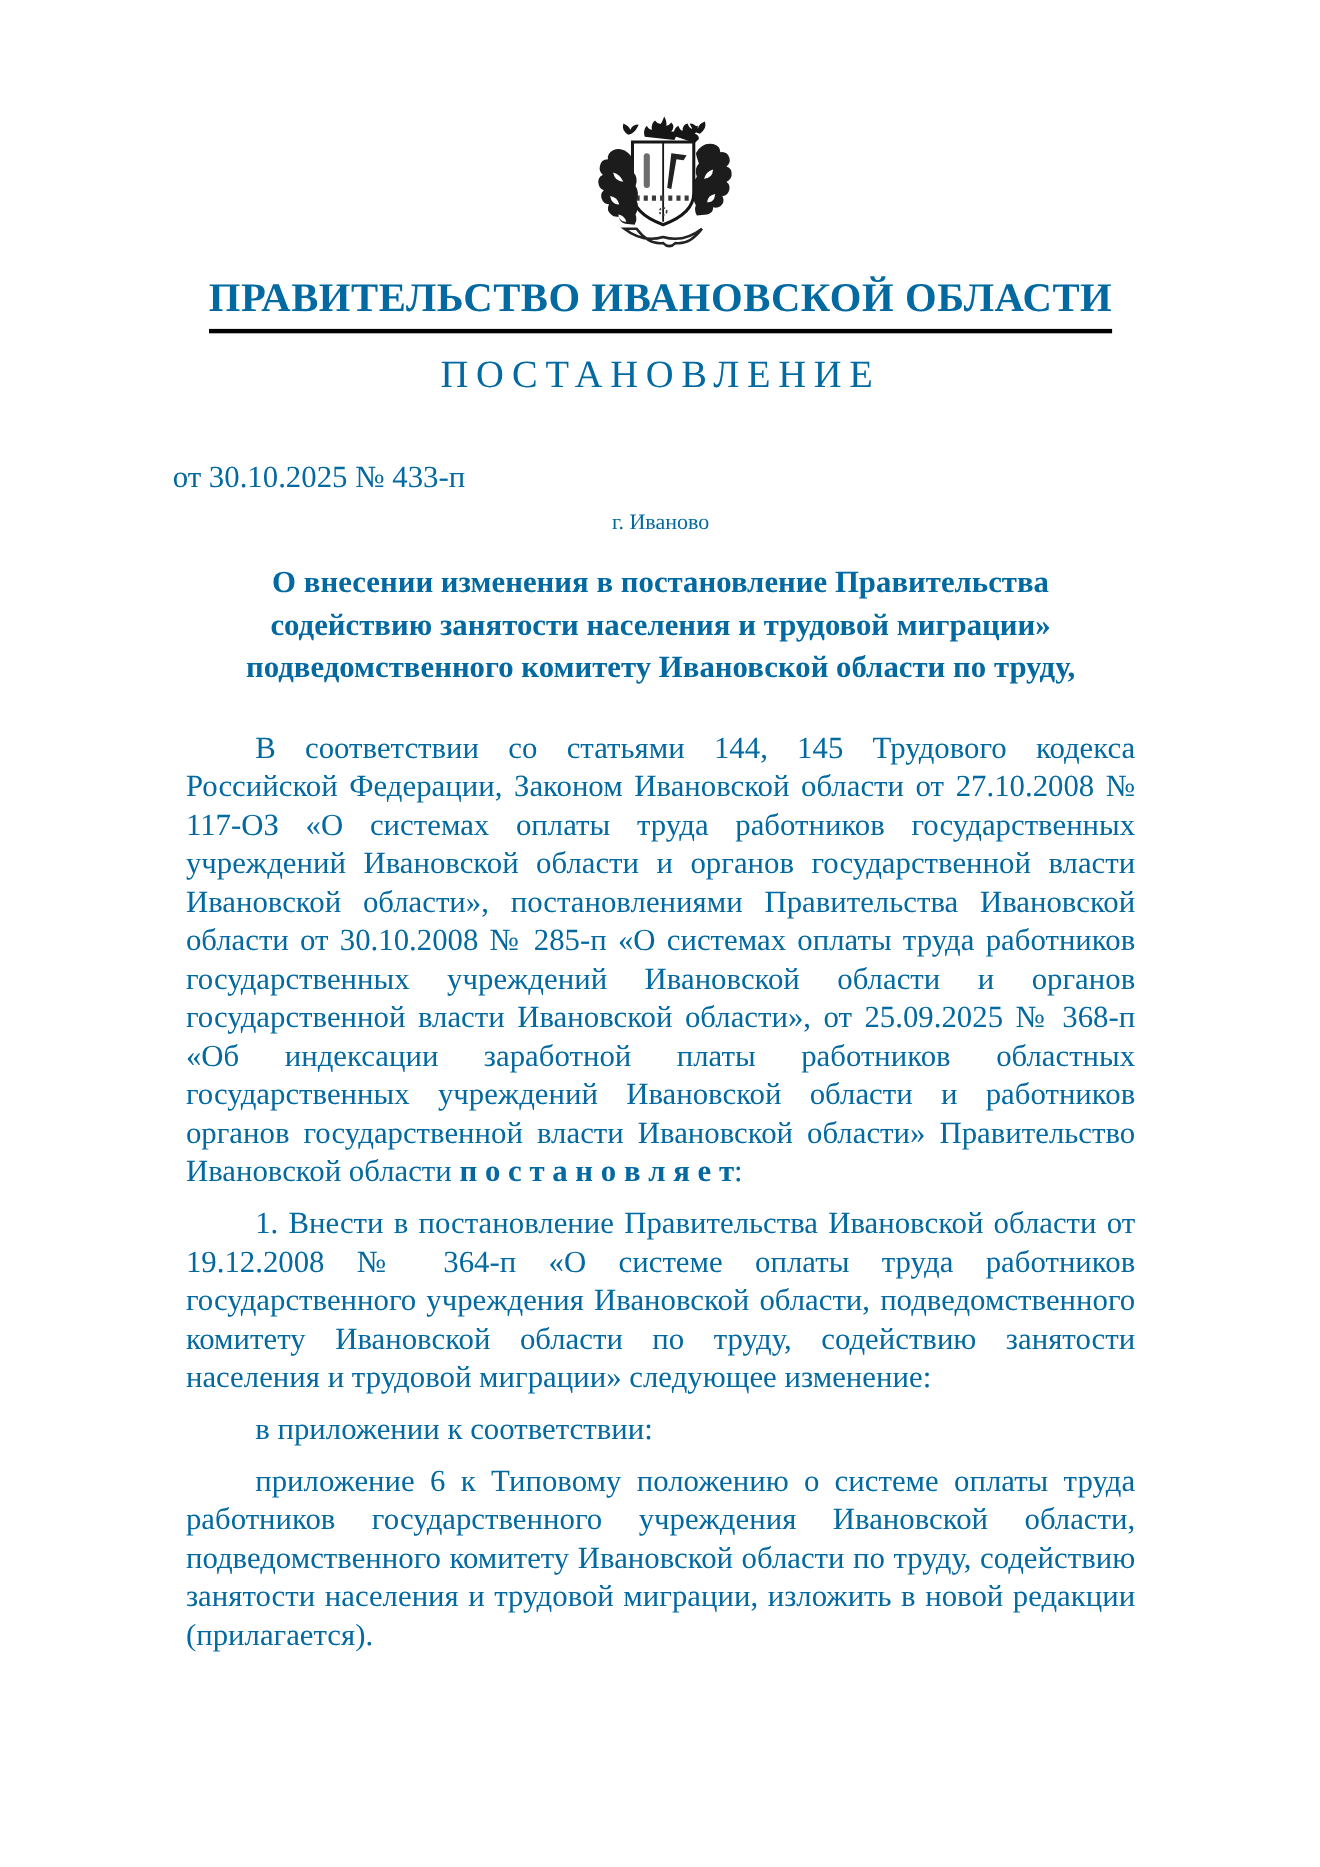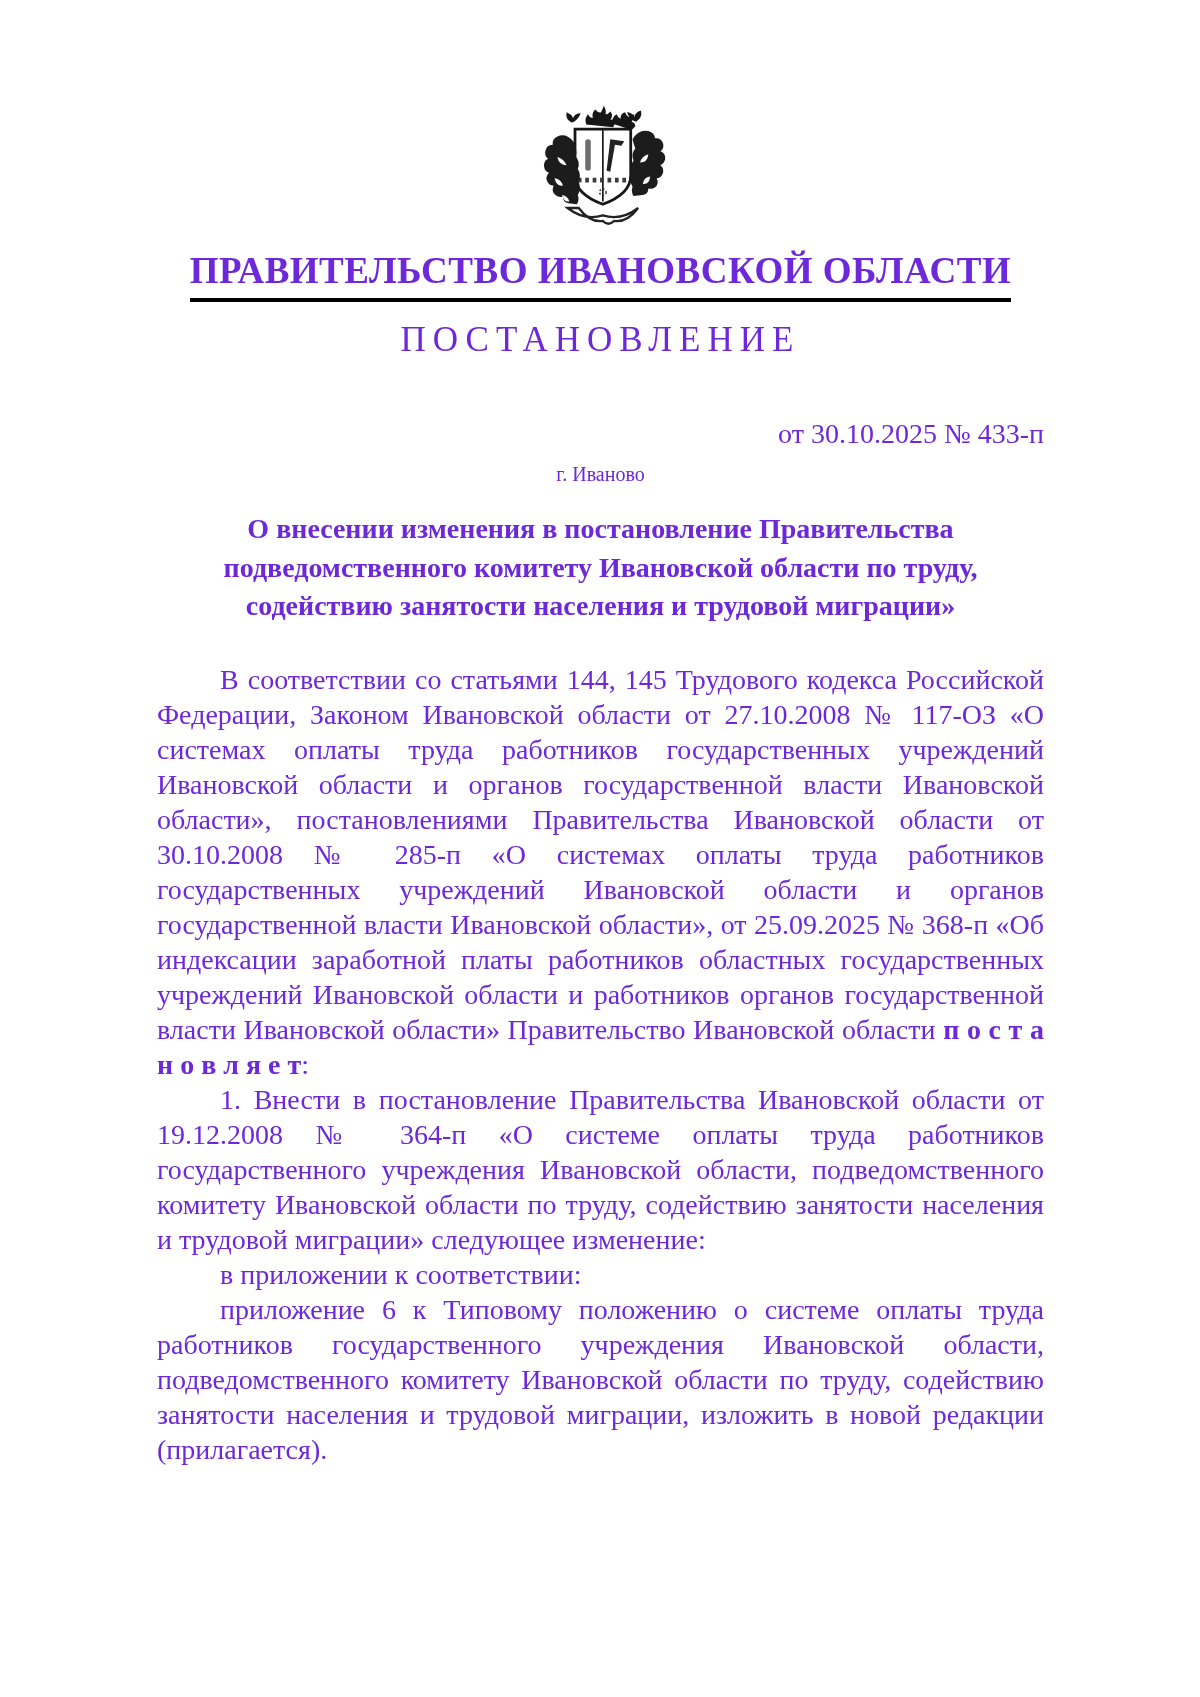--- a/index.html
+++ b/index.html
@@ -5,21 +5,21 @@
   html, body {
     margin: 0;
     padding: 0;
     background: #ffffff;
   }
   .page {
     position: relative;
     width: 1200px;
     height: 1697px;
     background: #ffffff;
-    color: #6d28d9;
+    color: #0369a1;
     font-family: "Liberation Serif", "DejaVu Serif", serif;
     overflow: hidden;
   }
   .content {
     margin: 0 156px 0 157px;
     width: 887px;
   }
   .emblem-wrap {
     padding-top: 104px;
     text-align: center;
@@ -45,41 +45,41 @@
   .doc-type {
     margin-top: 16px;
     text-align: center;
     font-weight: normal;
     font-size: 35px;
     line-height: 44px;
     letter-spacing: 7px;
   }
   .date-line {
     margin-top: 52px;
-    text-align: right;
+    text-align: left;
     font-size: 28px;
     line-height: 40px;
   }
   .place-line {
     text-align: center;
     font-size: 20px;
     line-height: 40px;
   }
   .doc-title {
     margin-top: 16px;
     text-align: center;
     font-weight: bold;
     font-size: 28px;
     line-height: 38.5px;
   }
   .body-text {
     margin-top: 36px;
   }
   .body-text p {
-    margin: 0;
+    margin: 12px;
     font-size: 28px;
     line-height: 35px;
     text-align: justify;
     text-align-last: left;
     text-indent: 63px;
   }
   .body-text .b {
     font-weight: bold;
   }
 </style>
@@ -128,22 +128,22 @@
     </div>
 
     <div class="doc-type">ПОСТАНОВЛЕНИЕ</div>
 
     <div class="date-line">от 30.10.2025 № 433-п</div>
 
     <div class="place-line">г. Иваново</div>
 
     <div class="doc-title">
         <div>О внесении изменения в постановление Правительства</div>
+        <div>содействию занятости населения и трудовой миграции»</div>
         <div>подведомственного комитету Ивановской области по труду,</div>
-        <div>содействию занятости населения и трудовой миграции»</div>
       </div>
 
     <div class="body-text">
         <p><span>В соответствии со статьями 144, 145 Трудового кодекса Российской Федерации, Законом Ивановской области от 27.10.2008 № 117-ОЗ «О системах оплаты труда работников государственных учреждений Ивановской области и органов государственной власти Ивановской области», постановлениями Правительства Ивановской области от 30.10.2008 № 285-п «О системах оплаты труда работников государственных учреждений Ивановской области и органов государственной власти Ивановской области», от 25.09.2025 № 368-п «Об индексации заработной платы работников областных государственных учреждений Ивановской области и работников органов государственной власти Ивановской области» Правительство Ивановской области </span><span class="b">п о с т а н о в л я е т</span><span>:</span></p>
         <p><span>1. Внести в постановление Правительства Ивановской области от 19.12.2008 № 364-п «О системе оплаты труда работников государственного учреждения Ивановской области, подведомственного комитету Ивановской области по труду, содействию занятости населения и трудовой миграции» следующее изменение:</span></p>
         <p><span>в приложении к соответствии:</span></p>
         <p><span>приложение 6 к Типовому положению о системе оплаты труда работников государственного учреждения Ивановской области, подведомственного комитету Ивановской области по труду, содействию занятости населения и трудовой миграции, изложить в новой редакции (прилагается).</span></p>
       </div>
 
   </div>

